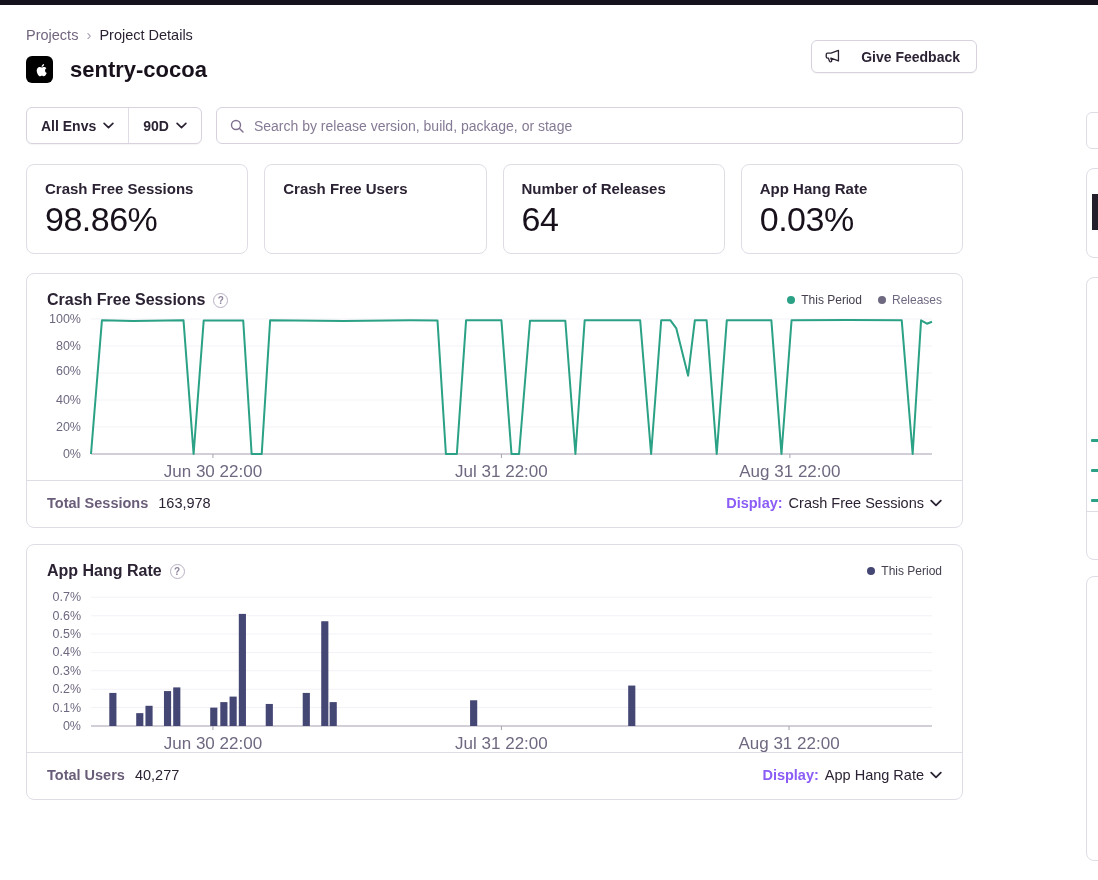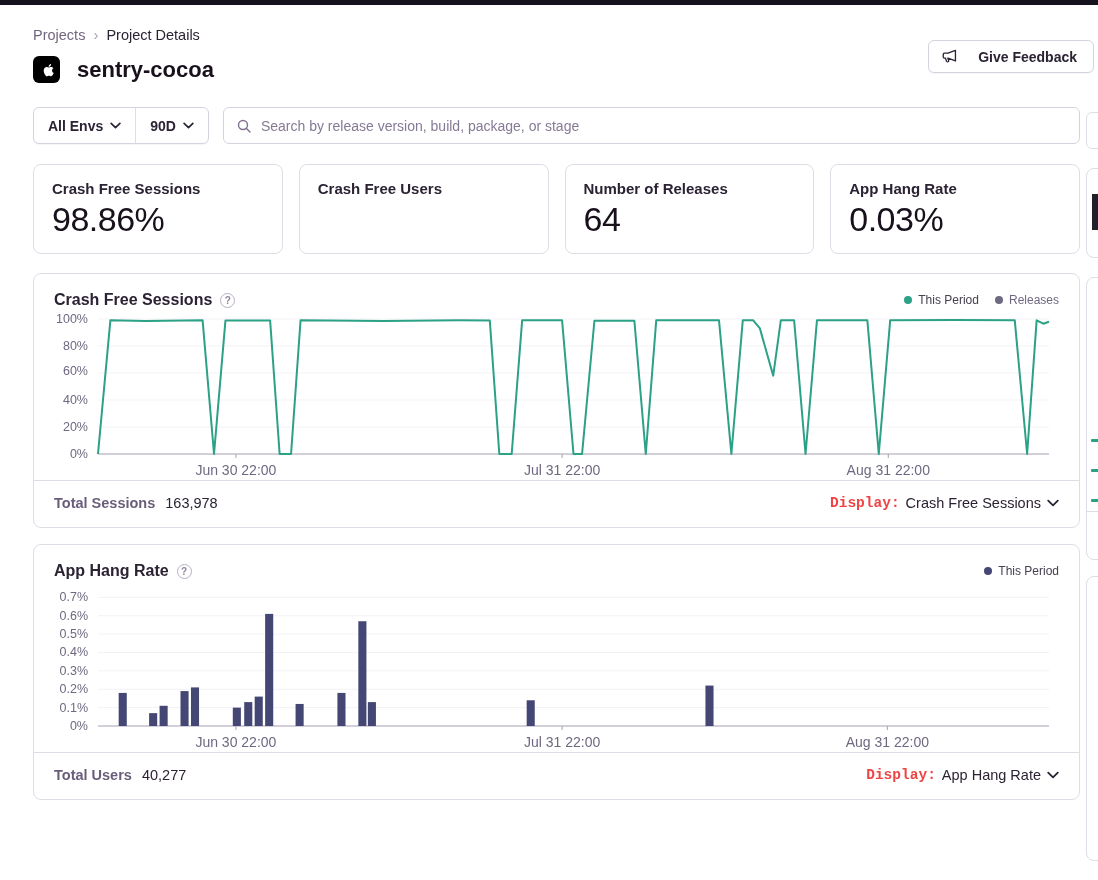--- a/index.html
+++ b/index.html
@@ -5,21 +5,21 @@
   * { box-sizing: border-box; margin: 0; padding: 0; }
   html,body { width:1098px; height:880px; }
   body {
     font-family: "Liberation Sans", sans-serif;
     background:#ffffff;
     color:#2B2233;
     position:relative;
     overflow:hidden;
   }
   .topbar { height:5px; width:100%; background:#15121D; }
-  .container { width:1047px; margin-left:33px; position:relative; }
+  .container { width:937px; margin-left:26px; position:relative; }
 
   
   .breadcrumb { margin-top:21px; font-size:14.5px; display:flex; align-items:center; gap:8px; }
   .crumb-root { color:#71667E; cursor:pointer; }
   .crumb-sep { color:#A79FB2; font-size:15px; }
   .crumb-current { color:#2B2233; }
   .feedback-btn {
     position:absolute; top:14px; right:-14px;
     display:flex; align-items:center; gap:20px;
     height:33px; padding:0 16px 0 12px;
@@ -82,30 +82,30 @@
   .yaxis span {
     position:absolute; right:10px; transform:translateY(-50%);
     font-size:12.5px; color:#6F6880; white-space:nowrap;
   }
   .plot-wrap { flex:1; position:relative; }
   .plot { position:relative; }
   .plot svg { position:absolute; left:0; top:0; width:100%; overflow:visible; }
   .xlabels { position:relative; height:26px; }
   .xlabels span {
     position:absolute; top:8px; transform:translateX(-50%);
-    font-size:14px; color:#6F6880; white-space:nowrap;
+    font-size:17px; color:#6F6880; white-space:nowrap;
   }
   .chart-footer {
     border-top:1px solid #E0DCE5; padding:14px 20px 16px;
     display:flex; align-items:center; font-size:14.5px;
   }
   .footer-stat-label { font-weight:700; color:#6A5D79; }
   .footer-stat-value { margin-left:10px; color:#2B2233; }
   .display-select { margin-left:auto; display:flex; align-items:center; gap:6px; cursor:pointer; }
-  .display-label { font-weight:700; color:#ef4444;font-family:Liberation Mono, monospace; }
+  .display-label { font-weight:700; color:#8b5cf6; }
   .display-value { color:#2B2233; }
 
   
   .sliver { position:absolute; left:1086px; width:40px; background:#fff; border:1px solid #E0DCE5; border-radius:8px; overflow:hidden; }
   .sliver-filter { top:112px; height:37px; border-radius:6px; }
   .sliver-statcard { top:168px; height:90px; }
   .sliver-digit { position:absolute; left:5px; top:25px; width:9px; height:36px; background:#241D2A; }
   .sliver-panel-1 { top:277px; height:283px; }
   .sliver-panel-2 { top:576px; height:285px; }
   .sliver-divider { position:absolute; left:0; right:0; top:233px; height:1px; background:#E0DCE5; }

